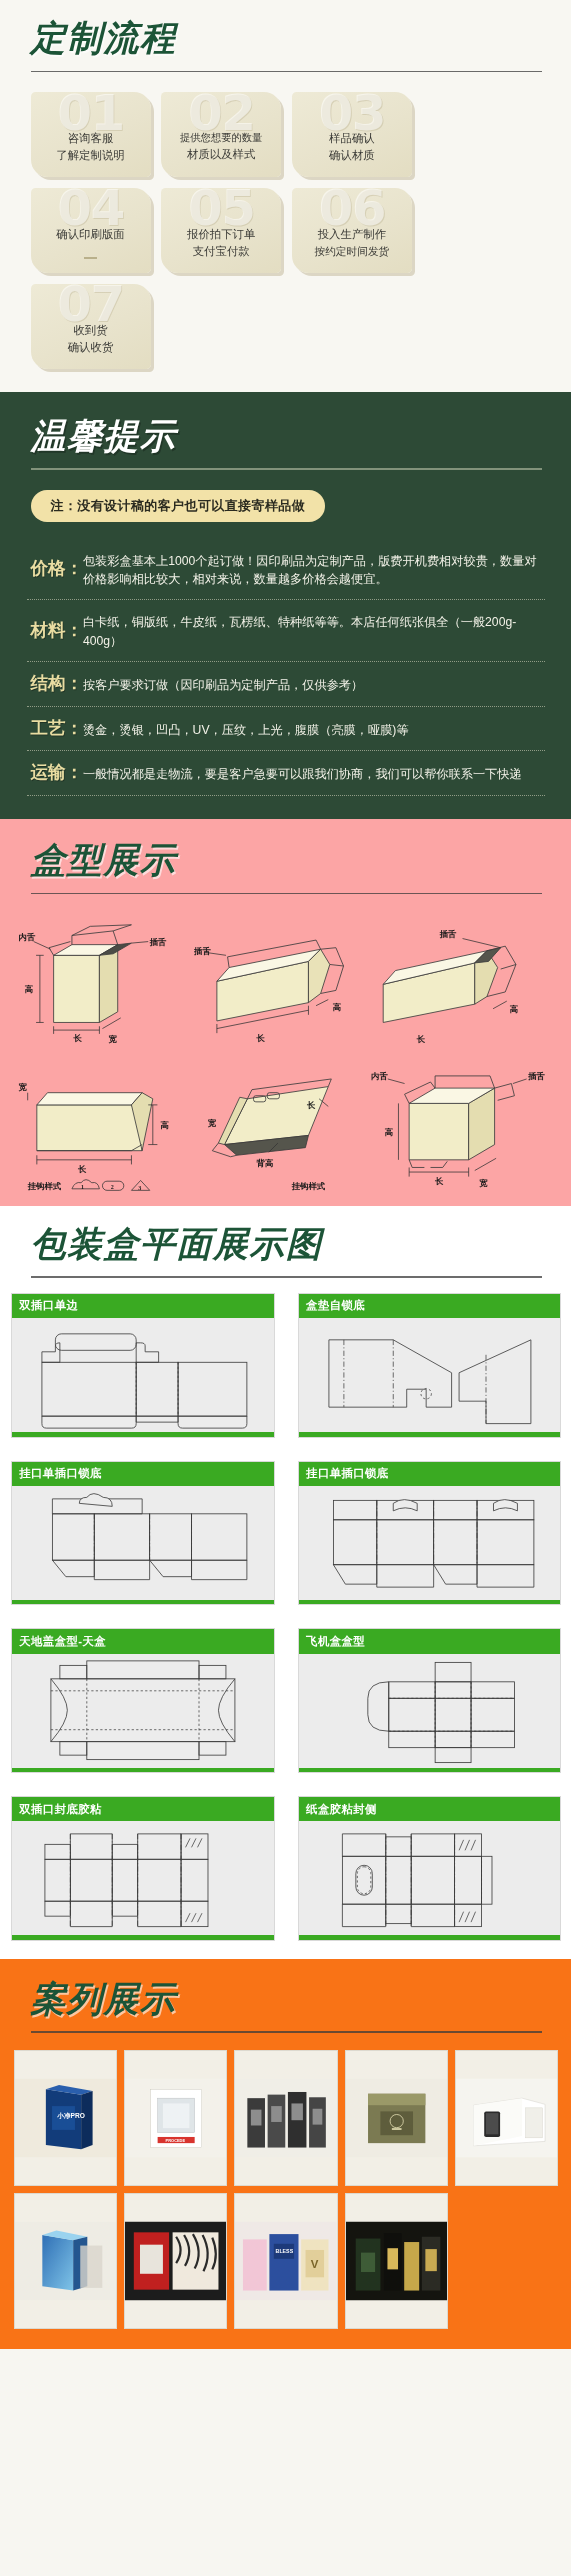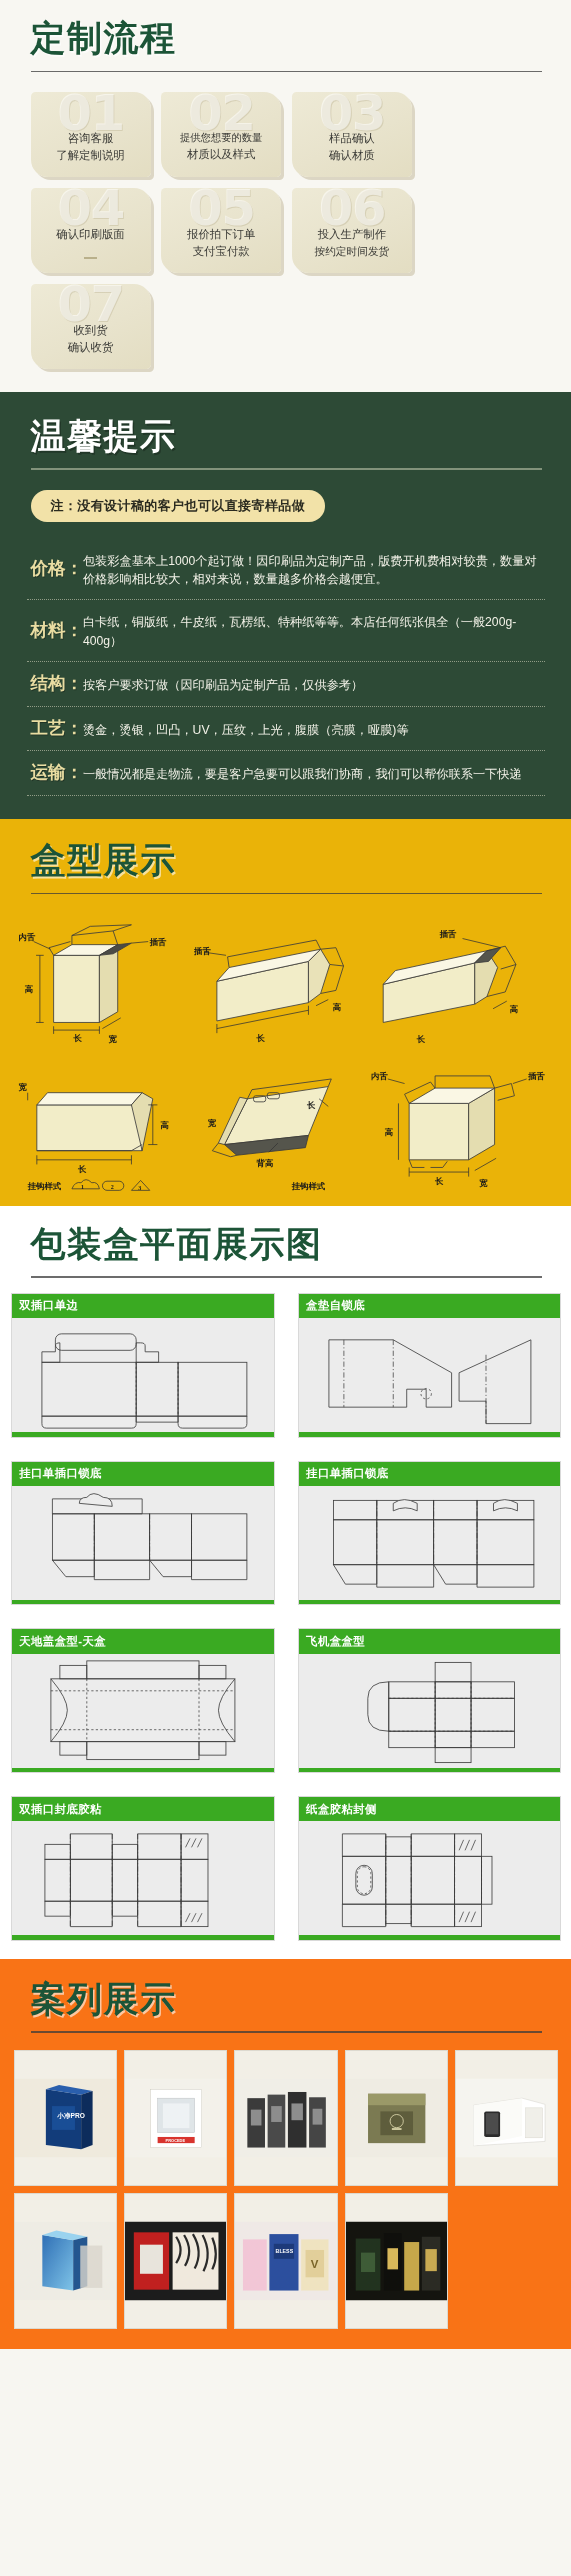--- a/index.html
+++ b/index.html
@@ -10,20 +10,21 @@
     background:#f7f6f1;
   }
 
   
   .sec-title-wrap { padding:0 30.5px; }
   .sec-title {
     font-family:"Liberation Serif","DejaVu Serif",serif;
     font-weight:bold; font-size:35px; letter-spacing:1.5px;
     color:#1c5437; line-height:1.1;
     text-shadow:1.5px 1.5px 0 rgba(255,255,255,.6);
+    font-style:italic;
   }
   .sec-rule { height:1.5px; background:#3b3b3b; opacity:.75; margin-top:12.2px; }
 
   
   #process { background:#f8f7f2; padding:20px 0 23px; position:relative; }
   .proc-grid { display:flex; flex-wrap:wrap; gap:10.7px; padding:20px 30.5px 0; }
   .proc-card {
     position:relative; width:120px; height:85px;
     background:linear-gradient(155deg,#eeead6 0%,#e8e3cc 55%,#e3ddc2 100%);
     border-radius:4.6px 17px 4.6px 17px;
@@ -58,21 +59,21 @@
   .tip-k {
     flex:0 0 auto; color:#e9dda2; font-weight:bold;
     font-size:17.5px; line-height:1.35; white-space:nowrap;
     font-family:"Liberation Sans","DejaVu Sans",sans-serif;
     text-shadow:0.8px 0.8px 0 rgba(0,0,0,.3);
   }
   .tip-v { color:#f3f2e8; font-size:12.2px; line-height:1.55; padding-top:3px; }
   .tip-under { border-bottom:0.8px dotted rgba(226,224,200,.55); margin:0 27.4px; }
 
   
-  #boxtypes { background:#eab308; padding:23px 0 7.6px; }
+  #boxtypes { background:#fca5a5; padding:23px 0 7.6px; }
   .box-grid { display:flex; flex-wrap:wrap; padding:13.7px 17px 0; }
   .box-cell { width:177px; height:145px; position:relative; }
   .box-cell svg { display:block; width:100%; height:100%; }
   .dim { font-size:11px; fill:#1a1a1a; font-family:"Liberation Serif",serif; font-weight:bold; }
 
   
   #flat { background:#ffffff; padding:20px 0 18.3px; }
   .flat-grid { display:grid; grid-template-columns:1fr 1fr; gap:23px; padding:15.2px 10.7px 0; }
   .flat-card { border:0.8px solid #d9d9d9; background:#ededed; }
   .flat-head {

